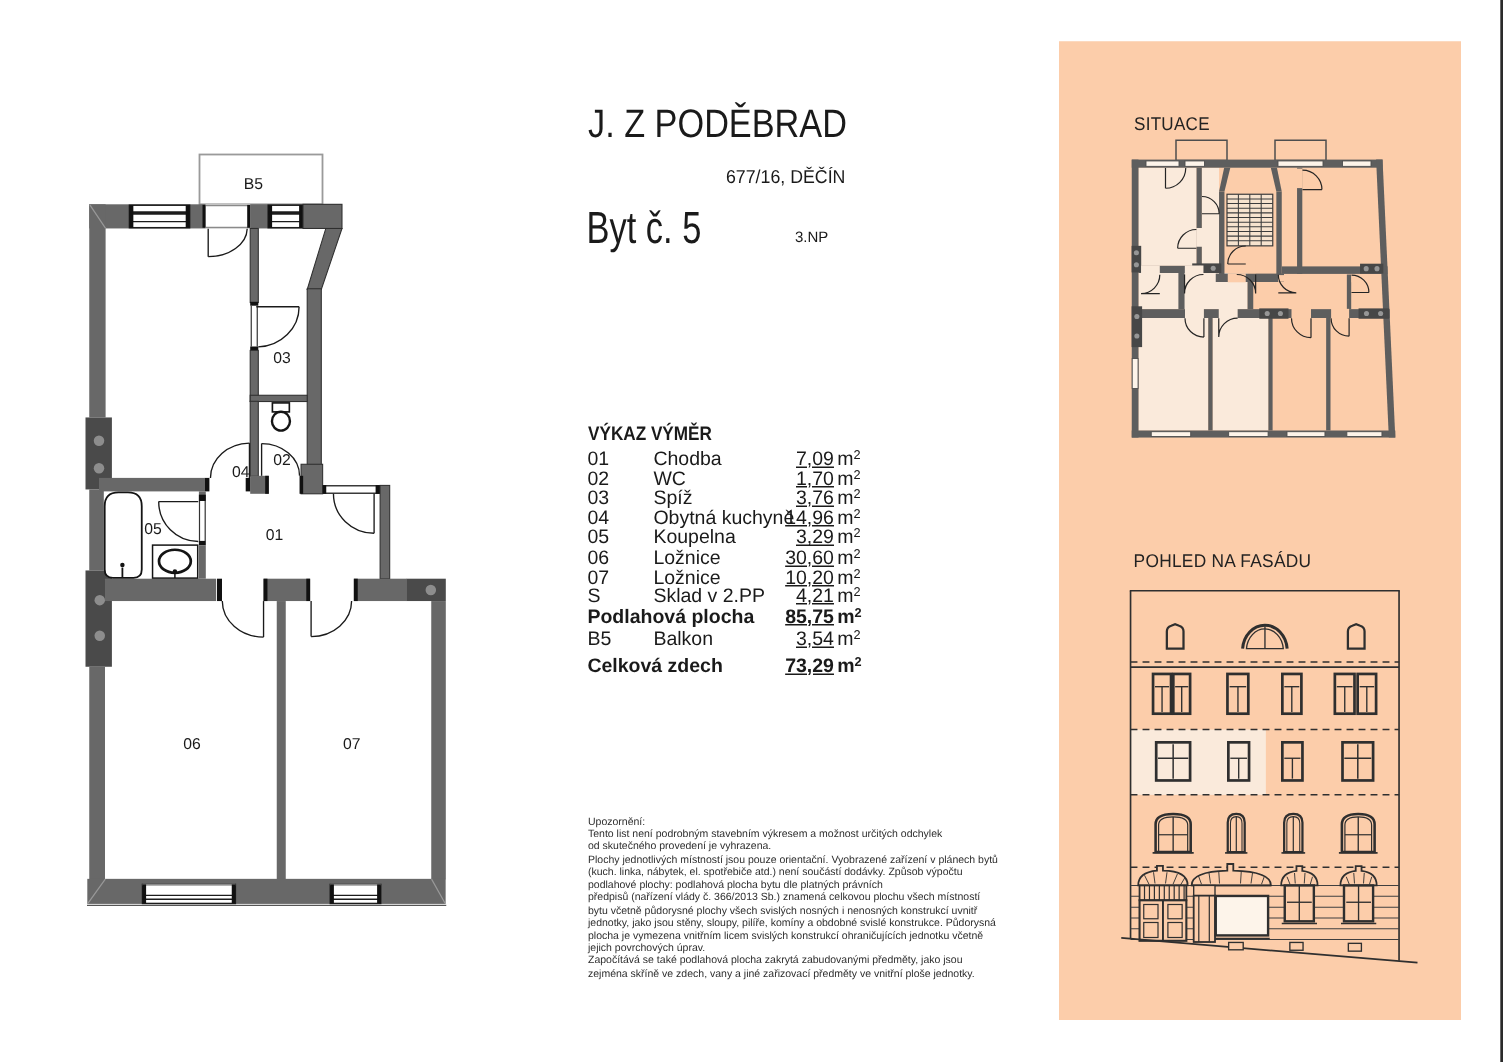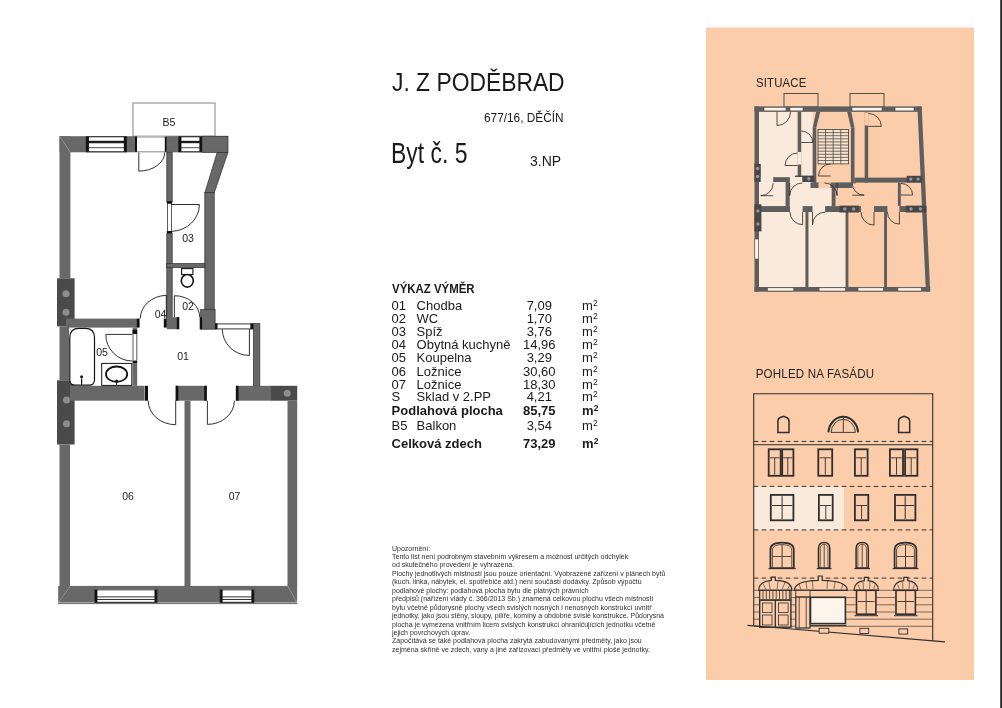--- a/index.html
+++ b/index.html
@@ -525,29 +525,29 @@
 
 </g>
 </svg>
 
 <div class="abs" style="left:391.5px;top:68.5px;font-size:26.5px;line-height:1;transform:scaleX(0.862);transform-origin:0 0;white-space:nowrap;">J. Z PODĚBRAD</div>
 
 <div class="abs" style="left:484px;top:111.8px;font-size:12.4px;line-height:1;transform:scaleX(0.955);transform-origin:0 0;white-space:nowrap;">677/16, DĚČÍN</div>
 
 <div class="abs" style="left:390.8px;top:138.3px;font-size:30px;line-height:1;transform:scaleX(0.765);transform-origin:0 0;white-space:nowrap;">Byt č. 5</div>
 
-<div class="abs" style="left:530px;top:153.5px;font-size:14px;line-height:1;white-space:nowrap;">3.NP</div>
+<div class="abs" style="left:530px;top:153.5px;font-size:10px;line-height:1;white-space:nowrap;">3.NP</div>
 
 <div class="abs" id="tbl" style="left:391.6px;top:281px;width:200px;font-size:13px;">
   <style>
     .trow{position:absolute;left:0;width:200px;white-space:nowrap;line-height:1;}
     .c1{position:absolute;left:0;}
-    .c2{position:absolute;left:25px;}
-    .c3{position:absolute;left:131px;width:33.4px;text-align:center;}
-    .c4{position:absolute;left:166.5px;margin-left:24px;}
+    .c2{position:absolute;left:44px;}
+    .c3{position:absolute;left:131px;width:33.4px;text-align:right;text-decoration:underline;}
+    .c4{position:absolute;left:166.5px;}
   </style>
   <div class="trow" style="top:1px;font-weight:bold;transform:scaleX(0.88);transform-origin:0 0;">VÝKAZ VÝMĚR</div>
   <div class="trow" style="top:17.5px;">
         <span class="c1">01</span>
         <span class="c2">Chodba</span>
         <span class="c3">7,09</span>
         <span class="c4">m<sup class="m2">2</sup></span>
       </div>
   <div class="trow" style="top:30.7px;">
         <span class="c1">02</span>
@@ -575,21 +575,21 @@
       </div>
   <div class="trow" style="top:83.5px;">
         <span class="c1">06</span>
         <span class="c2">Ložnice</span>
         <span class="c3">30,60</span>
         <span class="c4">m<sup class="m2">2</sup></span>
       </div>
   <div class="trow" style="top:96.7px;">
         <span class="c1">07</span>
         <span class="c2">Ložnice</span>
-        <span class="c3">18,30</span>
+        <span class="c3">10,20</span>
         <span class="c4">m<sup class="m2">2</sup></span>
       </div>
   <div class="trow" style="top:108.7px;">
         <span class="c1">S</span>
         <span class="c2">Sklad v 2.PP</span>
         <span class="c3">4,21</span>
         <span class="c4">m<sup class="m2">2</sup></span>
       </div>
   <div class="trow" style="top:122.8px;font-weight:bold;">
         <span class="c1">Podlahová plocha</span>

